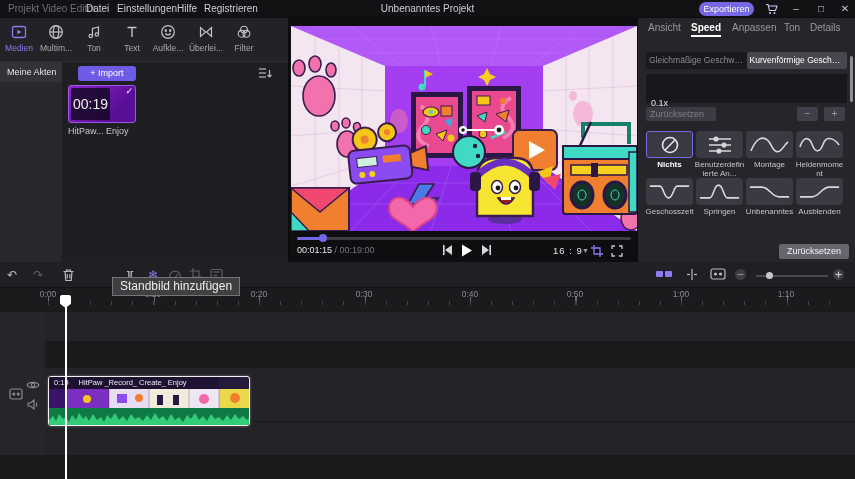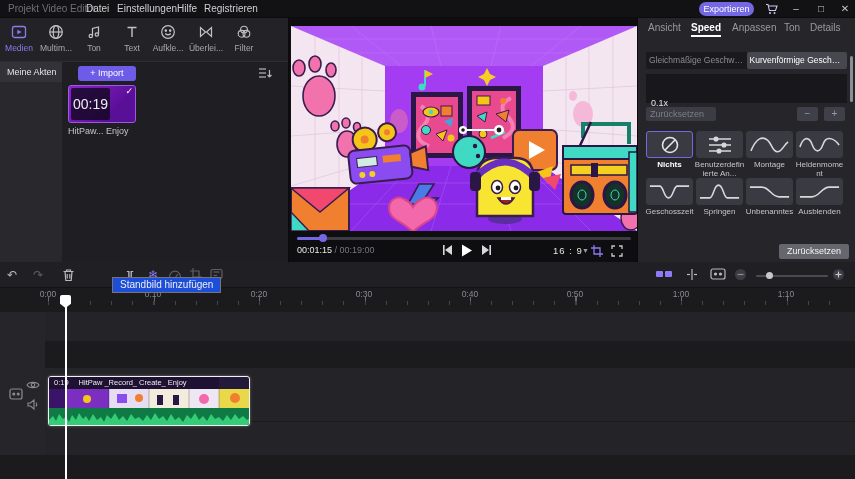--- a/index.html
+++ b/index.html
@@ -94,34 +94,35 @@
   #track-head { left:0; top:50px; width:45px; height:143px; background:#26262a; }
   .tl-row { left:45px; width:810px; background:#242428; }
   #clip { left:48px; top:107px; width:202px; height:50px; border:1px solid #f2f2f5; border-radius:3px;
           overflow:hidden; background:#241a3a; box-shadow:0 0 3px rgba(255,255,255,.35);margin-top:7px; }
   #clip-bar { position:absolute; left:0; top:0; width:170px; height:12px; background:rgba(30,16,50,.92);
               color:#ececf0; font-size:7.5px; line-height:12px; }
   #clip-bar .d { margin-left:5px; margin-right:10px; }
   #playhead-line { left:65px; top:44px; width:1.5px; height:173px; background:#fff; z-index:30; }
   #playhead-handle { left:60px; top:33px; width:11px; height:13px; background:#fff; z-index:31; border-radius:2px;
                      clip-path:polygon(0 0,100% 0,100% 68%,50% 100%,0 68%); }
-  #tooltip { left:112px; top:15px; background:#1d4ed8; border:1px solid #74747e; color:#ececf0;
-             font-size:10px; padding:1px 7px 2px; z-index:40; }
+  #tooltip { left:112px; top:15px; background:#404040; border:1px solid #74747e; color:#ececf0;
+             font-size:12px; padding:1px 7px 2px; z-index:40; }
 </style>
 </head>
 <body>
 
 <div id="app">
 
   <div id="topbar" class="abs">
     <span class="abs apptitle txt">Projekt Video Editor</span>
     <span class="abs menu txt" style="left:86px">Datei</span>
     <span class="abs menu txt" style="left:117px">Einstellungen</span>
     <span class="abs menu txt" style="left:177px">Hilfe</span>
     <span class="abs menu txt" style="left:204px">Registrieren</span>
+    <span class="abs project txt">Unbenanntes Projekt</span>
     <div id="export-btn" class="abs">Exportieren</div>
     <span class="abs" style="left:765px;top:3px">
       <svg width="13" height="12" viewBox="0 0 13 12">
           <path d="M1 1.5h2l1.4 6h6.1l1.5-4.5H3.6" fill="none" stroke="#cfc8f0" stroke-width="1.1"></path>
           <circle cx="5" cy="10" r="1" fill="#cfc8f0"></circle>
           <circle cx="9.5" cy="10" r="1" fill="#cfc8f0"></circle>
         </svg>
     </span>
     <span class="abs winbtn" style="left:789px">–</span>
     <span class="abs winbtn" style="left:814px">□</span>

